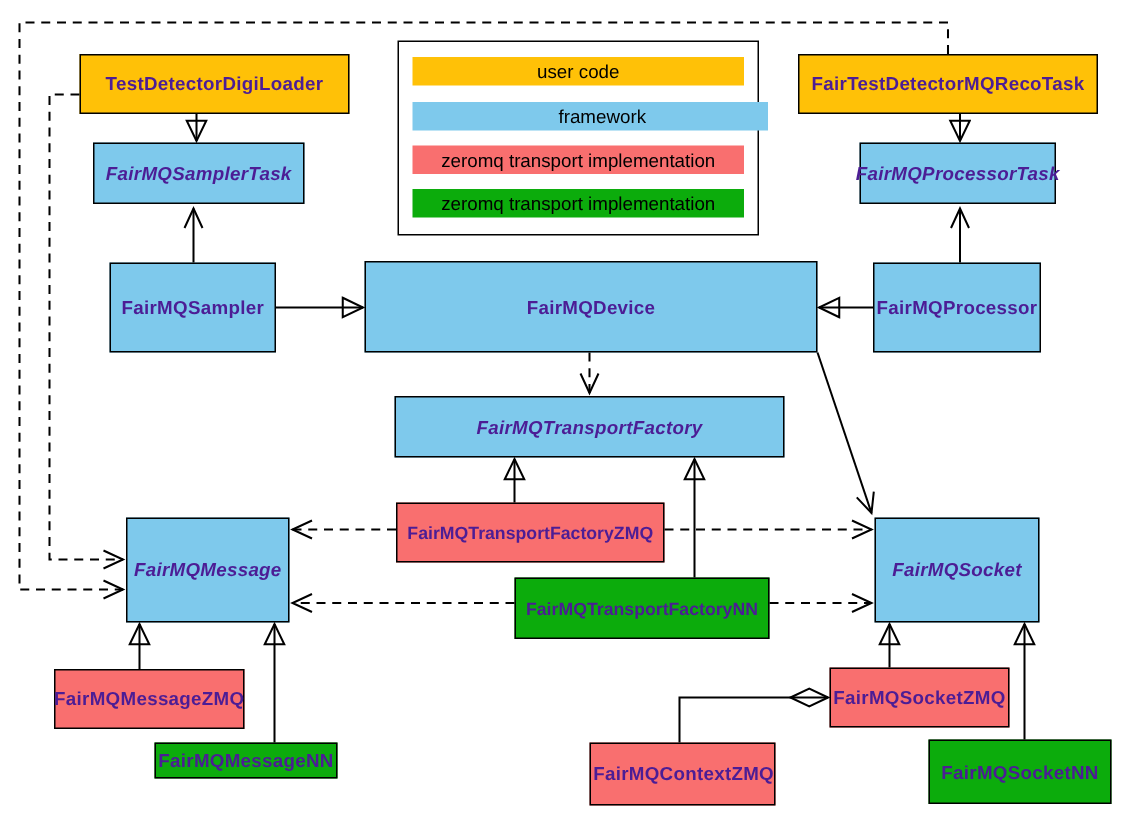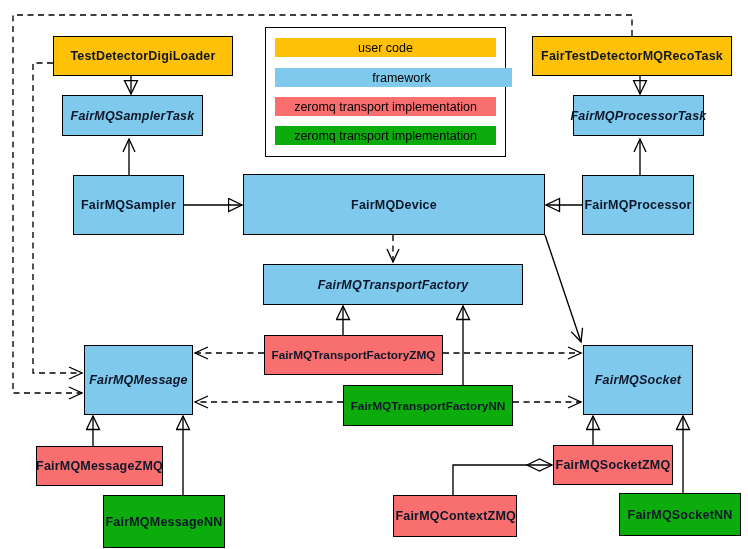--- a/index.html
+++ b/index.html
@@ -3,21 +3,21 @@
 <meta charset="utf-8">
 <style>
   html,body { margin:0; padding:0; background:#ffffff; }
   .canvas {
     position:relative; width:748px; height:549px; background:#ffffff;
     font-family:"Liberation Sans","DejaVu Sans",sans-serif; overflow:hidden;
   }
   .node {
     position:absolute; box-sizing:border-box; border:1.3px solid #000;
     display:flex; align-items:center; justify-content:center;
-    font-weight:bold; font-size:12.5px; color:#0f172a; letter-spacing:0.2px;
+    font-weight:bold; font-size:12.5px; color:#4c1d95; letter-spacing:0.2px;
     white-space:nowrap; z-index:2;
   }
   .node.abstract { font-style:italic; }
   .node.tight { font-size:11.8px; letter-spacing:0; }
   .legend {
     position:absolute; left:265px; top:27px; width:241px; height:130px;
     box-sizing:border-box; border:1.6px solid #000; background:#fff; z-index:2;
   }
   .legend-item {
     position:absolute; left:9px; width:221px; height:19px;
@@ -133,21 +133,21 @@
   </div>
 
   <div class="node abstract" style="left: 583px; top: 345px; width: 110px; height: 70px; background-color: rgb(126, 201, 236);">
     <span>FairMQSocket</span>
   </div>
 
   <div class="node" style="left: 36px; top: 446px; width: 127px; height: 40px; background-color: rgb(249, 111, 111);">
     <span>FairMQMessageZMQ</span>
   </div>
 
-  <div class="node" style="left: 103px; top: 495px; width: 122px; height: 53px; background-color: rgb(12, 172, 12);">
+  <div class="node" style="left: 103px; top: 495px; width: 122px; height: 24px; background-color: rgb(12, 172, 12);">
     <span>FairMQMessageNN</span>
   </div>
 
   <div class="node" style="left: 553px; top: 445px; width: 120px; height: 40px; background-color: rgb(249, 111, 111);">
     <span>FairMQSocketZMQ</span>
   </div>
 
   <div class="node" style="left: 603px; top: 493px; width: 122px; height: 43px; background-color: rgb(12, 172, 12); margin-left: 16px;">
     <span>FairMQSocketNN</span>
   </div>

